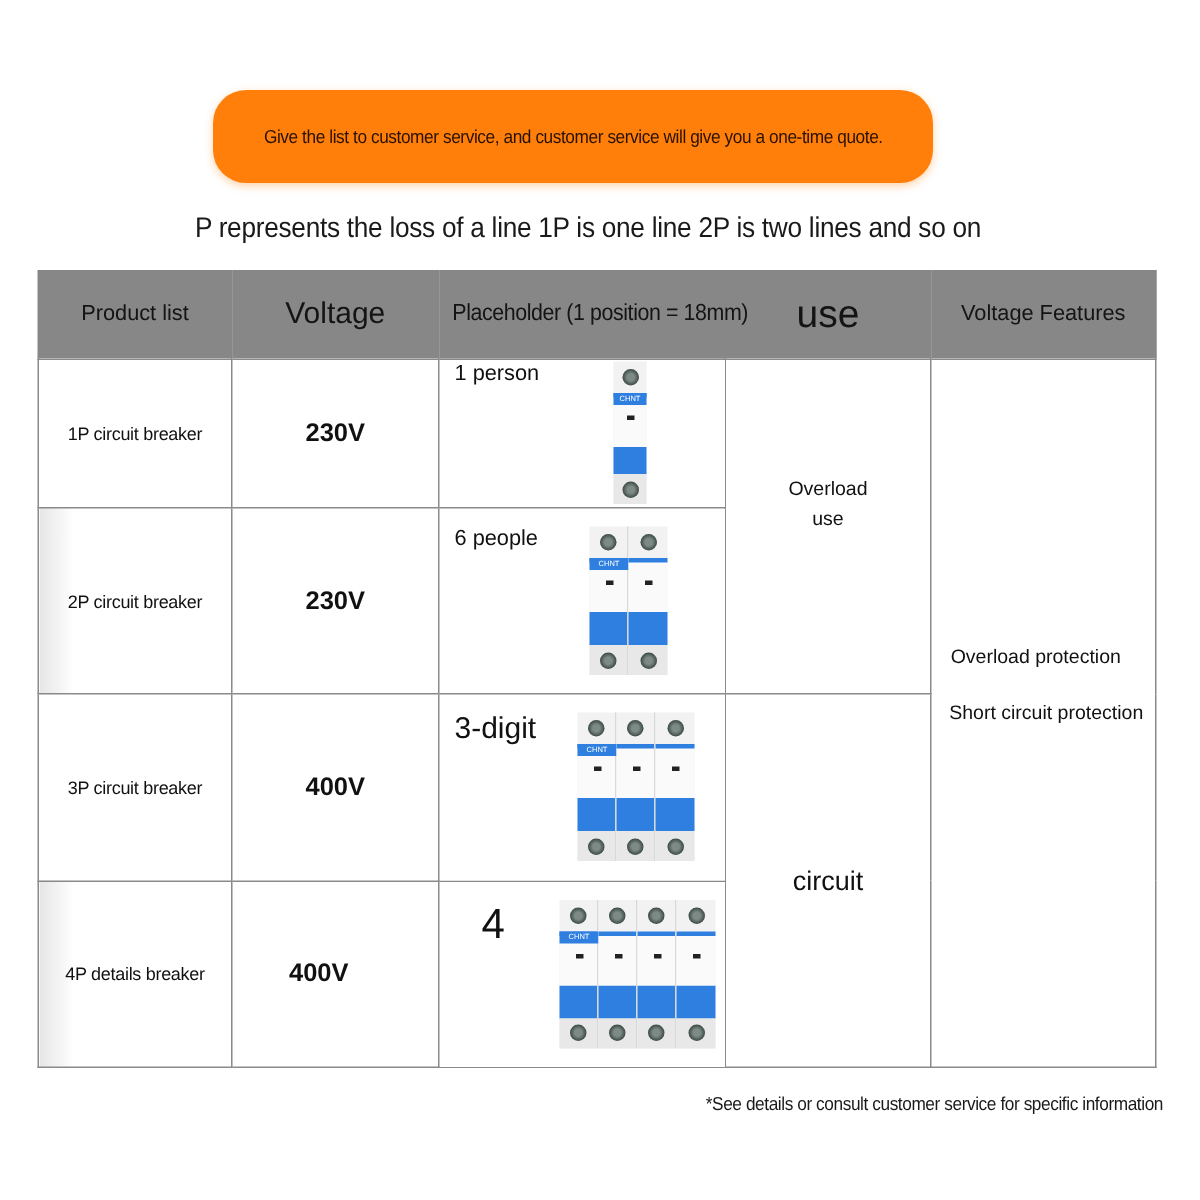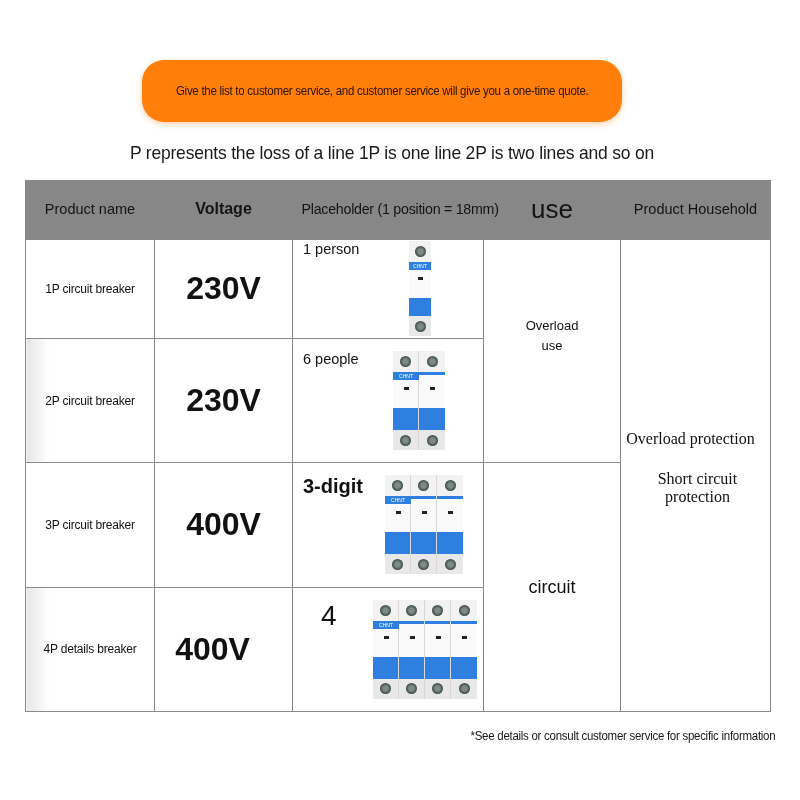--- a/index.html
+++ b/index.html
@@ -24,35 +24,35 @@
     border-collapse: collapse; table-layout: fixed;
   }
   .table th, .table td { border: 1px solid #8a8a8a; }
   .table thead tr { height: 59px; }
   .table th {
     background: #878787; color: #141414; font-weight: normal;
     border-top: none; border-left-color: #878787; border-right-color: #878787;
     text-align: center; vertical-align: middle;
   }
   .th-name { font-size: 14.5px; line-height: 21px; }
-  .th-voltage { font-size: 16px; font-weight: bold; }
+  .th-voltage { font-size: 20px; }
   .th-place { font-size: 15.5px; letter-spacing: -0.3px; transform: scaleX(0.92); display: inline-block; white-space: nowrap; }
   .th-use { font-size: 26px; padding-top: 6px; }
   .th-feat { font-size: 14.5px; }
 
   .table td { vertical-align: middle; text-align: center; background: #fff; }
   .c-name { font-size: 12px; letter-spacing: -0.2px; white-space: nowrap; }
-  .c-volt { font-size: 32px; font-weight: bold; }
+  .c-volt { font-size: 17px; font-weight: bold; }
   .c-place { text-align: left; padding-left: 10px; position: relative; }
   .place-txt { font-size: 14.5px; }
-  .place-txt.big { font-size: 20px; font-weight: bold; }
+  .place-txt.big { font-size: 20px; }
   .place-txt.xbig { font-size: 28px; padding-left: 18px; }
   .c-use { font-size: 13px; line-height: 20px; }
   .c-use.big { font-size: 18px; }
-  .c-feat { font-size: 16px; font-family: Liberation Serif, serif; }
+  .c-feat { font-size: 13px; }
   .feat-line { display: block; }
 
   .cell-inner { display: flex; align-items: flex-start; justify-content: space-between; width: 100%; }
 
   
   .breaker { display: flex; flex-direction: row; }
   .pole { width: 26px; background: #f2f2f2; border-right: 1px solid #d8d8d8; display: flex; flex-direction: column; align-items: center; }
   .pole:last-child { border-right: none; }
   .screw { width: 11px; height: 11px; border-radius: 50%; background: radial-gradient(circle, #7d8a86 30%, #3c4a46 70%); margin: 5px 0; }
   .face { width: 100%; height: 36px; background: #fafafa; border-top: 3px solid #2f7fe0; position: relative; }
@@ -80,25 +80,25 @@
 <table class="table">
   <colgroup>
     <col style="width:129px">
       <col style="width:138px">
       <col style="width:191px">
       <col style="width:137px">
       <col style="width:150px">
   </colgroup>
   <thead>
     <tr>
-      <th><span class="th-name">Product name</span></th>
+      <th><span class="th-name">Product list</span></th>
       <th><span class="th-voltage">Voltage</span></th>
       <th><span class="th-place">Placeholder (1 position = 18mm)</span></th>
       <th><span class="th-use">use</span></th>
-      <th><span class="th-feat">Product Household</span></th>
+      <th><span class="th-feat">Voltage Features</span></th>
     </tr>
   </thead>
   <tbody>
     <tr style="height:99px">
       <td class="c-name">1P circuit breaker</td>
       <td class="c-volt">230V</td>
       <td class="c-place">
         <div class="cell-inner">
           <span class="place-txt">1 person</span>
           <div class="breaker" style="margin-right:52px">

